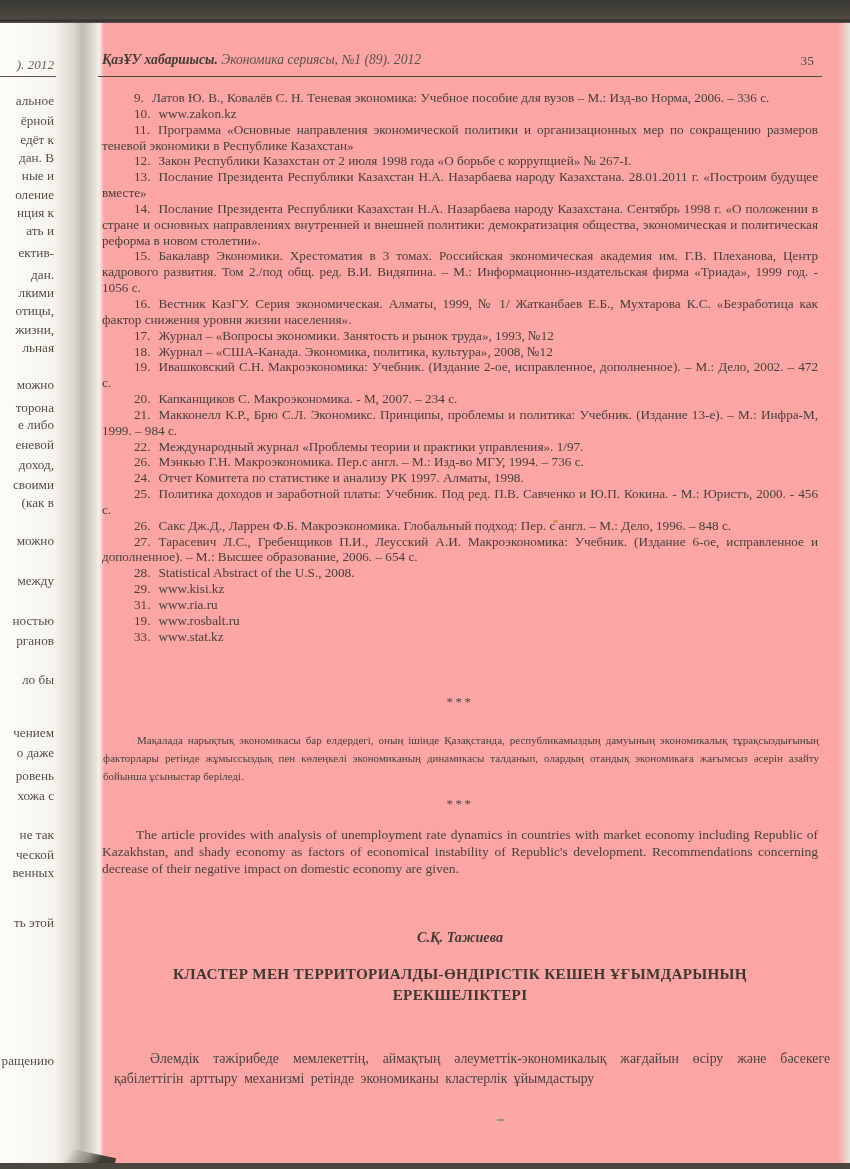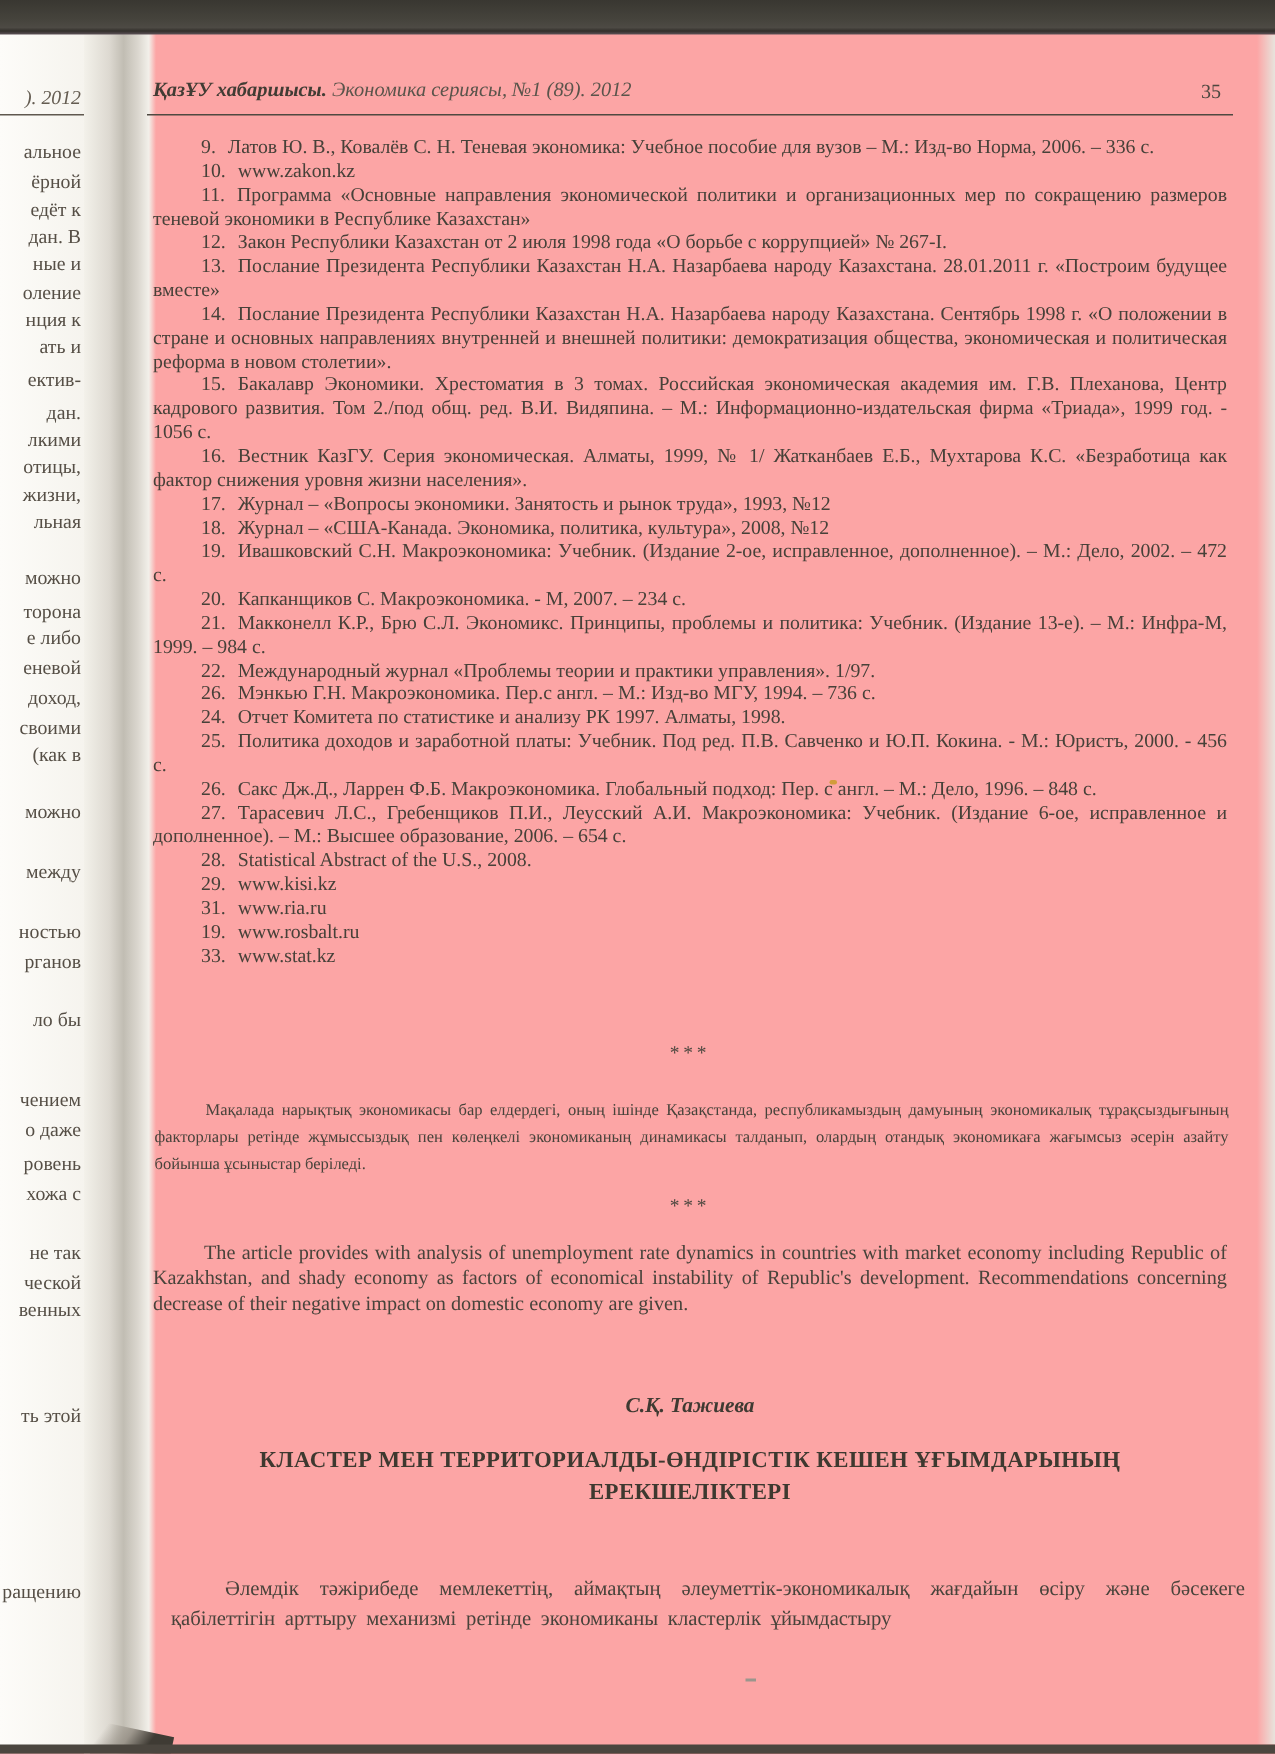--- a/index.html
+++ b/index.html
@@ -87,21 +87,21 @@
     <span class="frag" style="top:613px">ностью</span>
     <span class="frag" style="top:633px">рганов</span>
     <span class="frag" style="top:672px">ло бы</span>
     <span class="frag" style="top:725px">чением</span>
     <span class="frag" style="top:745px">о даже</span>
     <span class="frag" style="top:768px">ровень</span>
     <span class="frag" style="top:788px">хожа с</span>
     <span class="frag" style="top:827px">не так</span>
     <span class="frag" style="top:847px">ческой</span>
     <span class="frag" style="top:865px">венных</span>
-    <span class="frag" style="top:936px">ть этой</span>
+    <span class="frag" style="top:915px">ть этой</span>
     <span class="frag" style="top:1053px">ращению</span>
   </div>
 
   <div class="gutter"></div>
   <div class="right-shade"></div>
 
   <div class="main">
     <div class="m-header">
       <span class="jt">ҚазҰУ хабаршысы.</span>
       <span class="js">Экономика сериясы, №1 (89). 2012</span>

